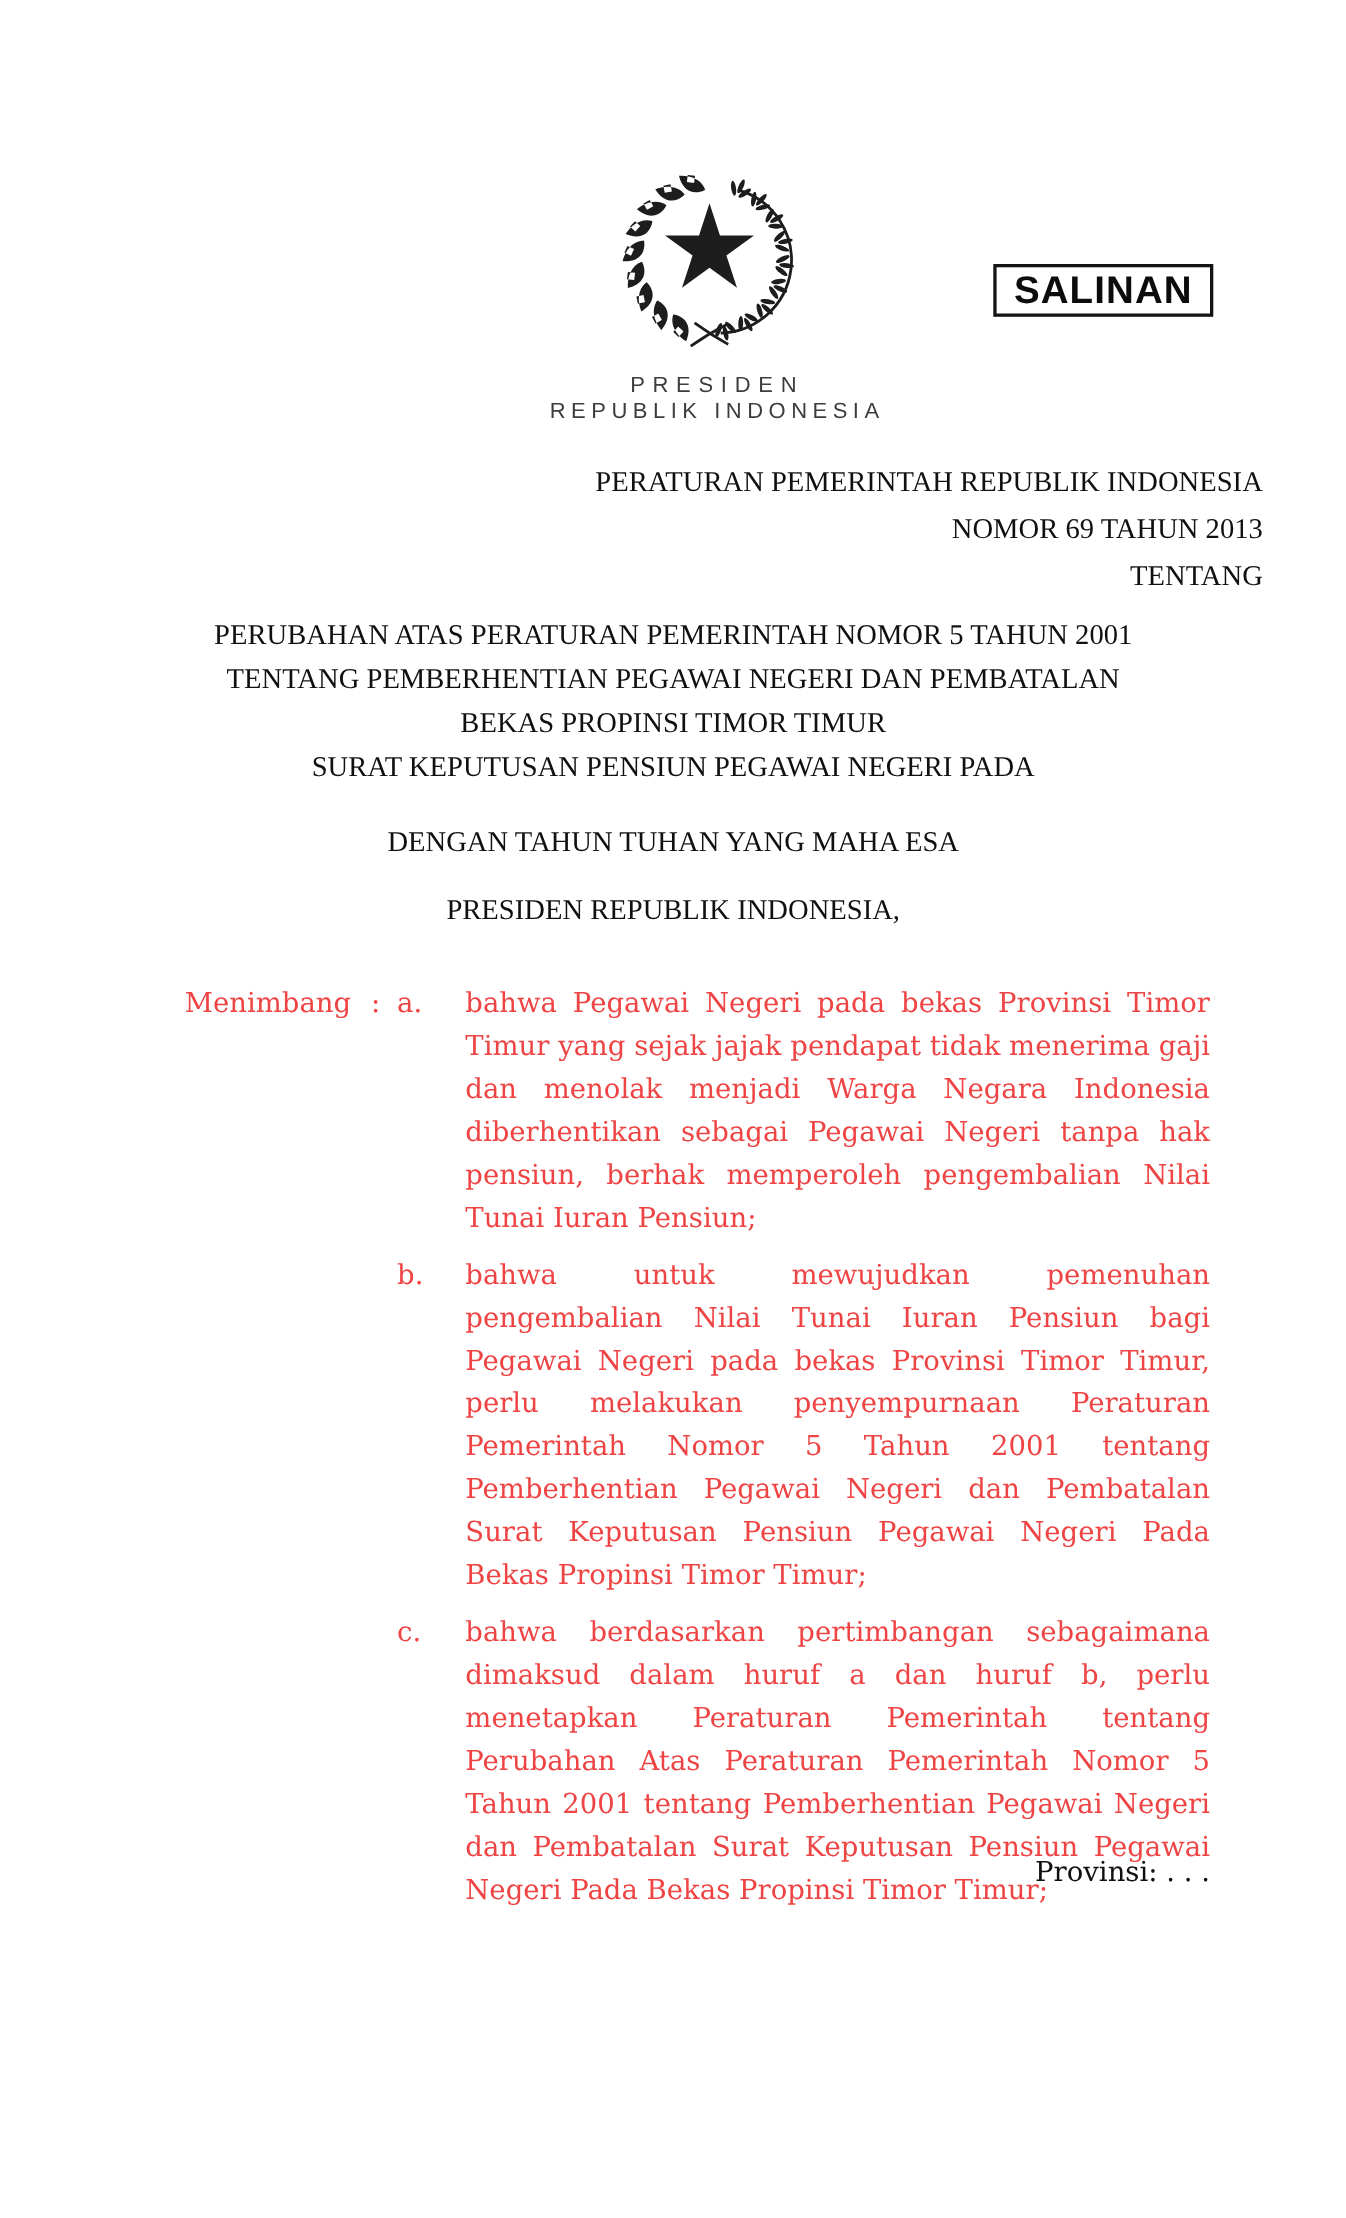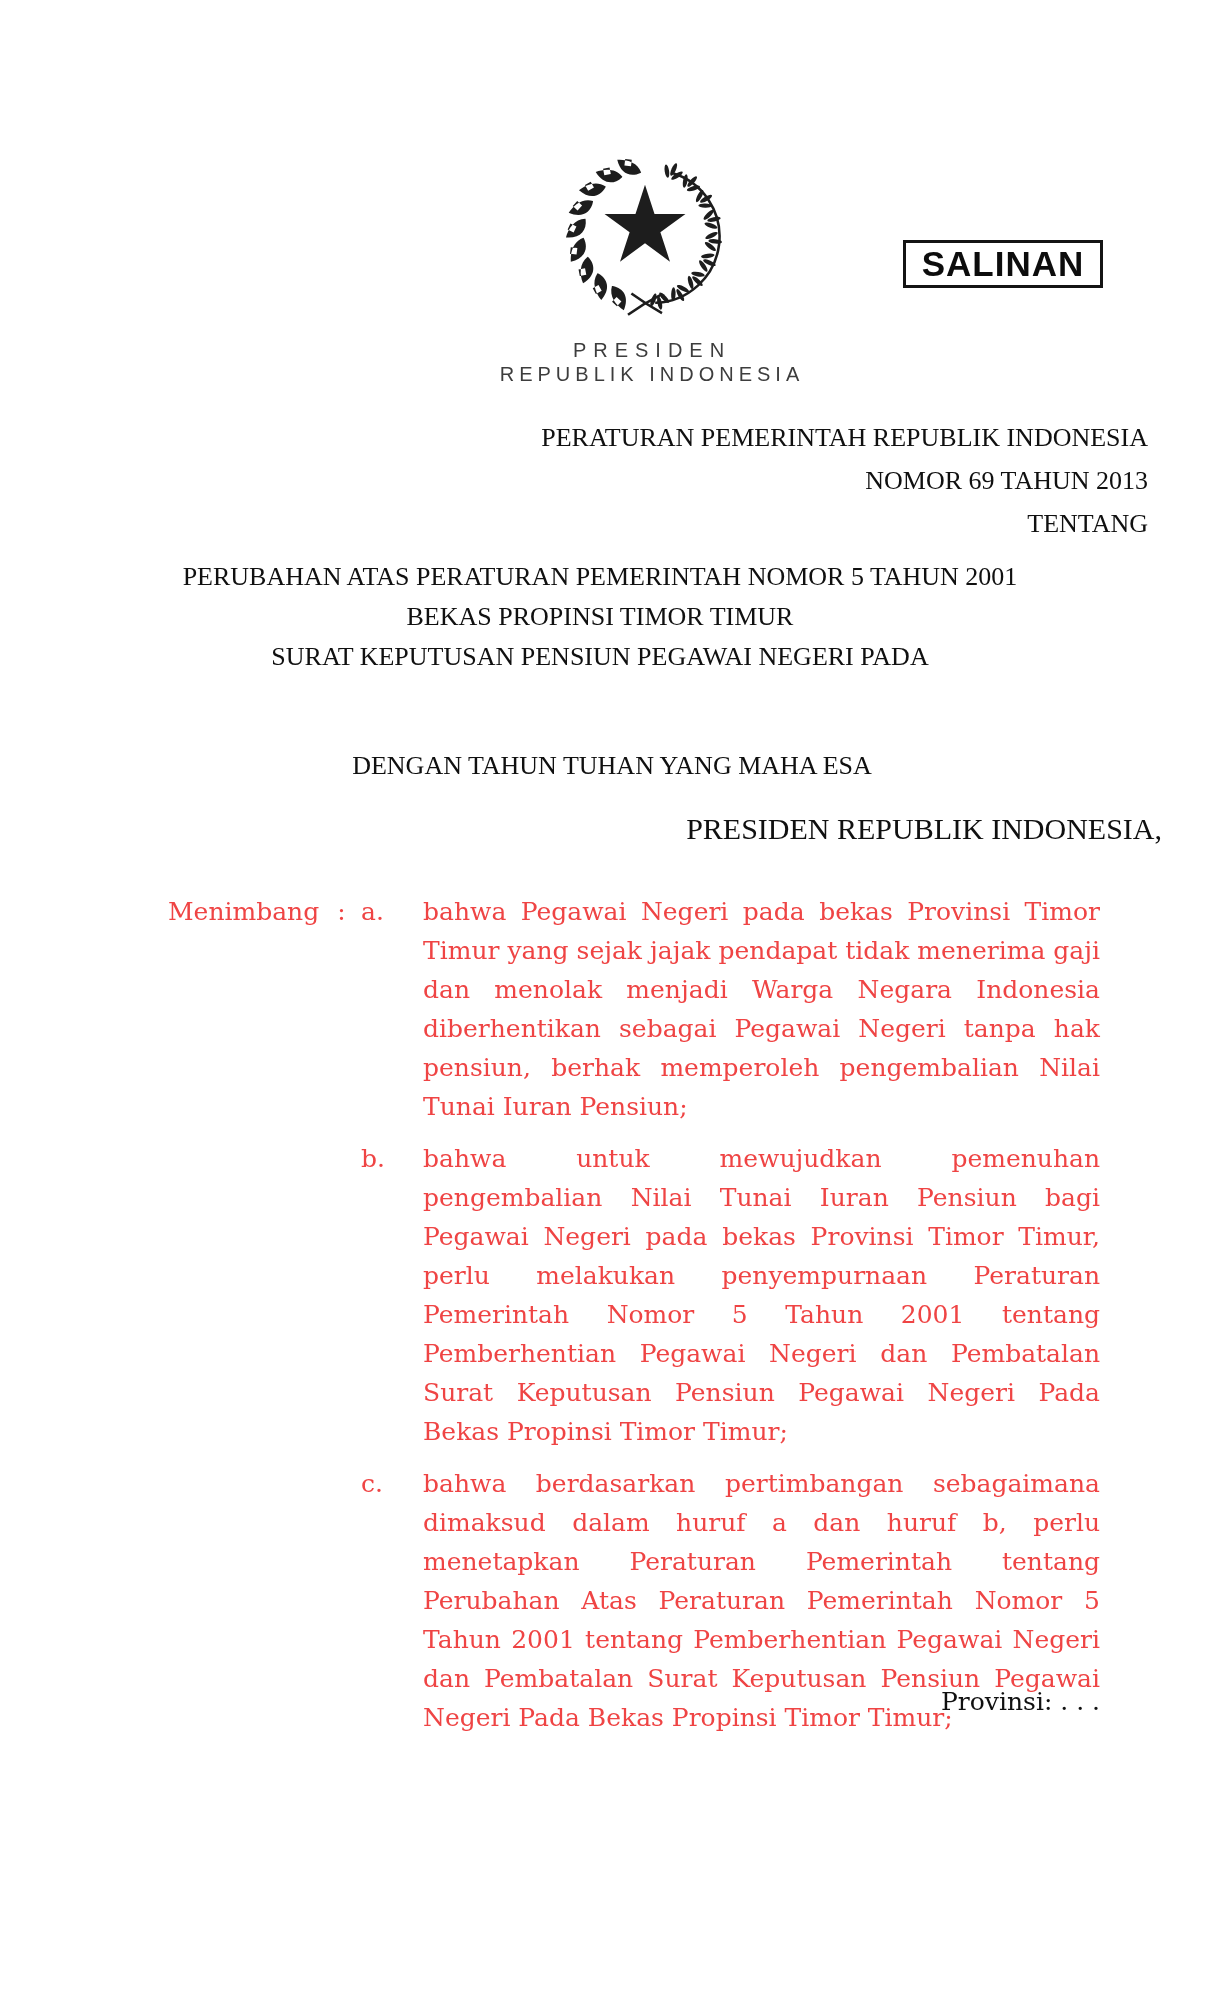--- a/index.html
+++ b/index.html
@@ -32,33 +32,33 @@
   }
   .letterhead .lh1{font-size:20px;letter-spacing:7px;line-height:24px;}
   .letterhead .lh2{font-size:20px;letter-spacing:5px;line-height:24px;}
   
   .doc-title{
     position:absolute;left:48px;top:416px;width:1100px;
     text-align:right;font-family:"Liberation Serif", serif;
     font-size:26px;line-height:43px;color:#101010;
   }
   .doc-subject{
-    position:absolute;left:50px;top:557px;width:1100px;
+    position:absolute;left:62px;top:557px;width:1100px;
     text-align:center;font-family:"Liberation Serif", serif;
     font-size:26px;line-height:40px;color:#101010;
   }
   .invocation{
     position:absolute;left:62px;top:751px;width:1100px;
     text-align:center;font-family:"Liberation Serif", serif;
     font-size:26px;color:#101010;
   }
   .authority{
     position:absolute;left:62px;top:812px;width:1100px;
-    text-align:right;font-family:"Liberation Serif", serif;
-    font-size:30px;color:#101010;
+    text-align:center;font-family:"Liberation Serif", serif;
+    font-size:26px;color:#101010;
   }
   
   .considering{
     position:absolute;left:168px;top:892px;width:932px;
     display:grid;grid-template-columns:154px 39px 1fr;
     font-size:25px;line-height:39px;color:#ef4444;
   }
   .c-label{grid-column:1;grid-row:1;}
   .c-colon{grid-column:2;grid-row:1;text-align:center;}
   .c-items{grid-column:3;grid-row:1;}
@@ -128,20 +128,21 @@
   </div>
 
   <div class="doc-title">
     <div>PERATURAN PEMERINTAH REPUBLIK INDONESIA</div>
     <div>NOMOR 69 TAHUN 2013</div>
     <div>TENTANG</div>
   </div>
 
   <div class="doc-subject">
     <div>PERUBAHAN ATAS PERATURAN PEMERINTAH NOMOR 5 TAHUN 2001</div>
+    <div>TENTANG PEMBERHENTIAN PEGAWAI NEGERI DAN PEMBATALAN</div>
     <div>BEKAS PROPINSI TIMOR TIMUR</div>
     <div>SURAT KEPUTUSAN PENSIUN PEGAWAI NEGERI PADA</div>
   </div>
 
   <div class="invocation">DENGAN TAHUN TUHAN YANG MAHA ESA</div>
   <div class="authority">PRESIDEN REPUBLIK INDONESIA,</div>
 
   <section class="considering">
     <div class="c-label">Menimbang</div>
     <div class="c-colon">:</div>

